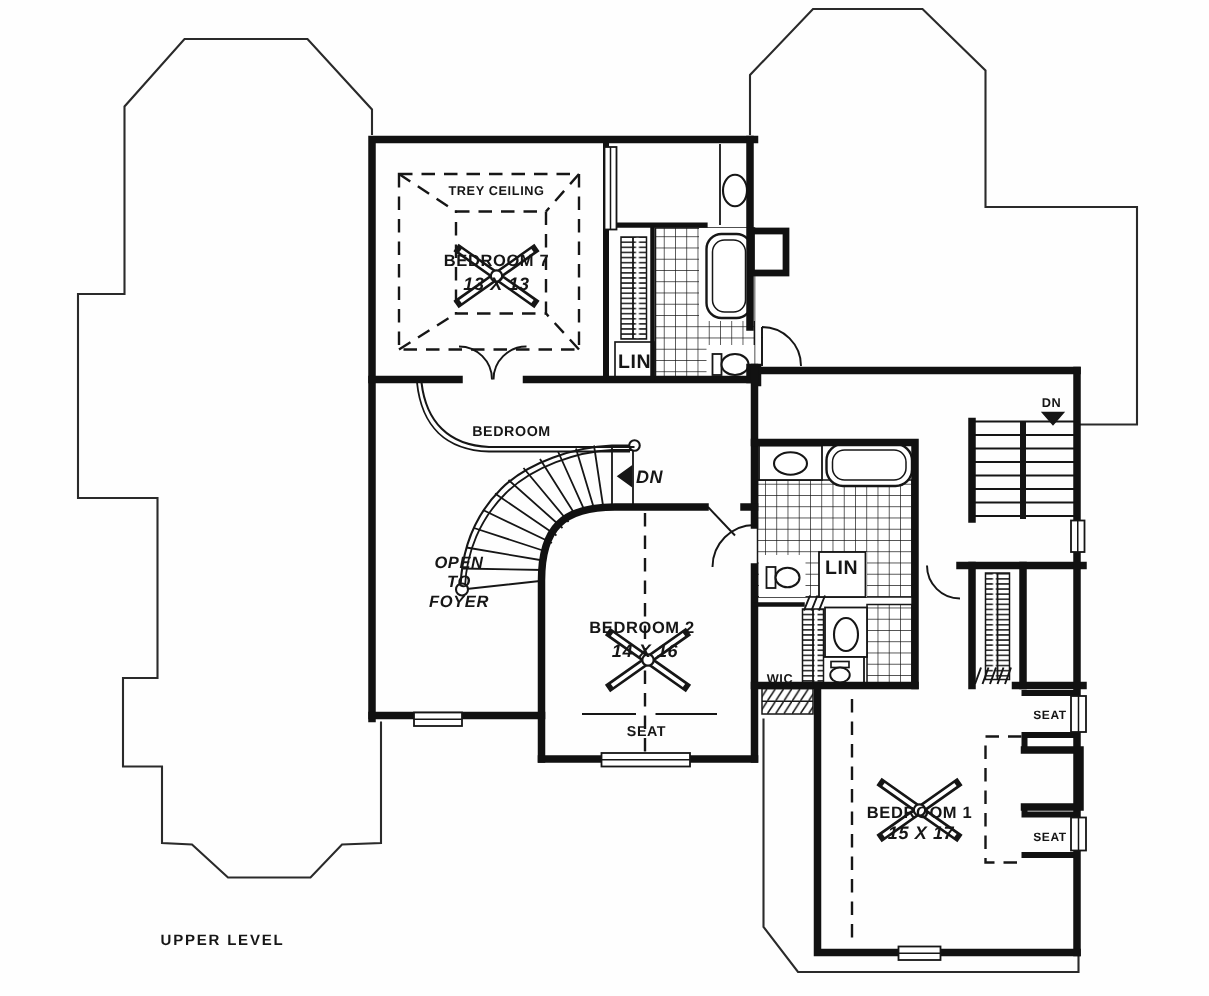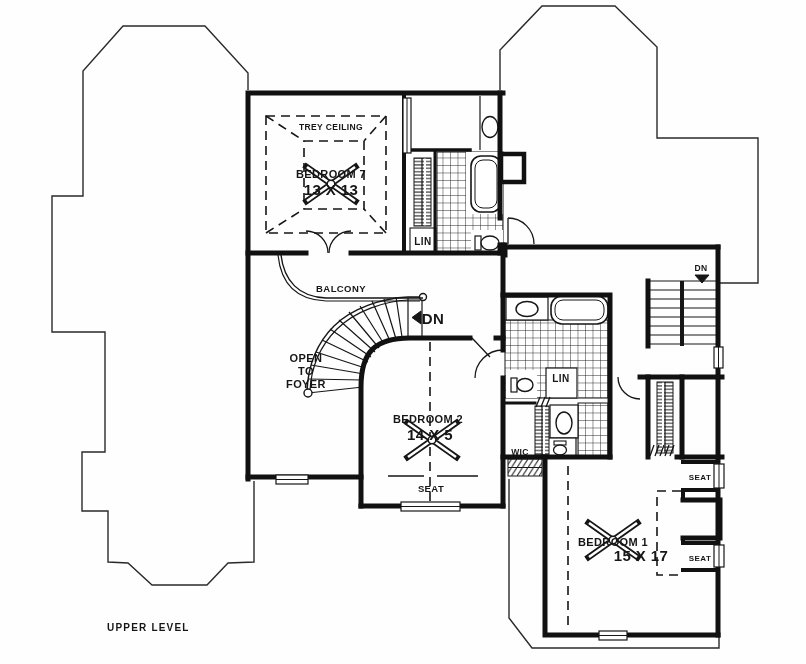--- a/index.html
+++ b/index.html
@@ -1,21 +1,21 @@
 <!DOCTYPE html>
 <html><head>
 <meta charset="utf-8">
 <style>
   html,body{margin:0;padding:0;background:#ffffff;}
   #plan{position:relative;width:806px;height:664px;background:#fefefe;overflow:hidden;
         font-family:"Liberation Sans",sans-serif;color:#161616;}
   #plan svg{position:absolute;left:0;top:0;}
   .lbl{position:absolute;font-weight:700;white-space:nowrap;transform:translate(-50%,-50%);
        letter-spacing:.4px;color:#161616;}
-  .f7{font-size:10px;} .f8{font-size:8px;} .f85{font-size:8.5px;} .f9{font-size:15px;}
+  .f7{font-size:13px;} .f8{font-size:8px;} .f85{font-size:8.5px;} .f9{font-size:12px;font-style:italic;}
   .f95{font-size:9.5px;} .f11{font-size:11px;} .f13{font-size:10px;letter-spacing:1.2px;}
   .stack{text-align:center;line-height:13px;font-size:11px;}
   .tl{transform:none;}
 </style>
 </head>
 <body>
 
 <div id="plan">
 <svg width="806" height="664" viewBox="0 0 806 664">
   <defs>
@@ -192,31 +192,31 @@
     <path d="M388,476 H424 M437,476 H478" stroke-width="1.4" fill="none"></path>
     <polygon points="421,311 421,324 412,317.5"></polygon>
     <polygon points="695,275 709,275 702,283"></polygon>
   </g>
 </svg>
 
   <div class="lbl f85" style="left:331px;top:127px;">TREY CEILING</div>
   <div class="lbl f11" style="left:331px;top:174px;">BEDROOM 7</div>
   <div class="lbl f9" style="left:331px;top:189px;">13 X 13</div>
   <div class="lbl f7" style="left:423px;top:241px;">LIN</div>
-  <div class="lbl f95" style="left:341px;top:288px;">BALCONY</div>
+  <div class="lbl f95" style="left:341px;top:288px;">BEDROOM</div>
   <div class="lbl f9" style="left:433px;top:318px;">DN</div>
-  <div class="lbl stack" style="left:306px;top:371px;">
+  <div class="lbl stack" style="left:306px;top:389px;font-style:italic;">
     <div>OPEN</div>
     <div>TO</div>
     <div>FOYER</div>
   </div>
   <div class="lbl f11" style="left:428px;top:419px;">BEDROOM 2</div>
-  <div class="lbl f9" style="left:430px;top:434px;">14 X 5</div>
+  <div class="lbl f9" style="left:430px;top:434px;">14 X 16</div>
   <div class="lbl f95" style="left:431px;top:488px;">SEAT</div>
   <div class="lbl f85" style="left:520px;top:452px;">WIC</div>
   <div class="lbl f7" style="left:561px;top:378px;">LIN</div>
   <div class="lbl f85" style="left:701px;top:268px;">DN</div>
   <div class="lbl f8" style="left:700px;top:477px;">SEAT</div>
   <div class="lbl f8" style="left:700px;top:558px;">SEAT</div>
   <div class="lbl f11" style="left:613px;top:542px;">BEDROOM 1</div>
-  <div class="lbl f9" style="left:641px;top:555px;">15 X 17</div>
+  <div class="lbl f9" style="left:614px;top:555px;">15 X 17</div>
   <div class="lbl f13 tl" style="left:107px;top:622px;">UPPER LEVEL</div>
 </div>
 
 </body></html>

